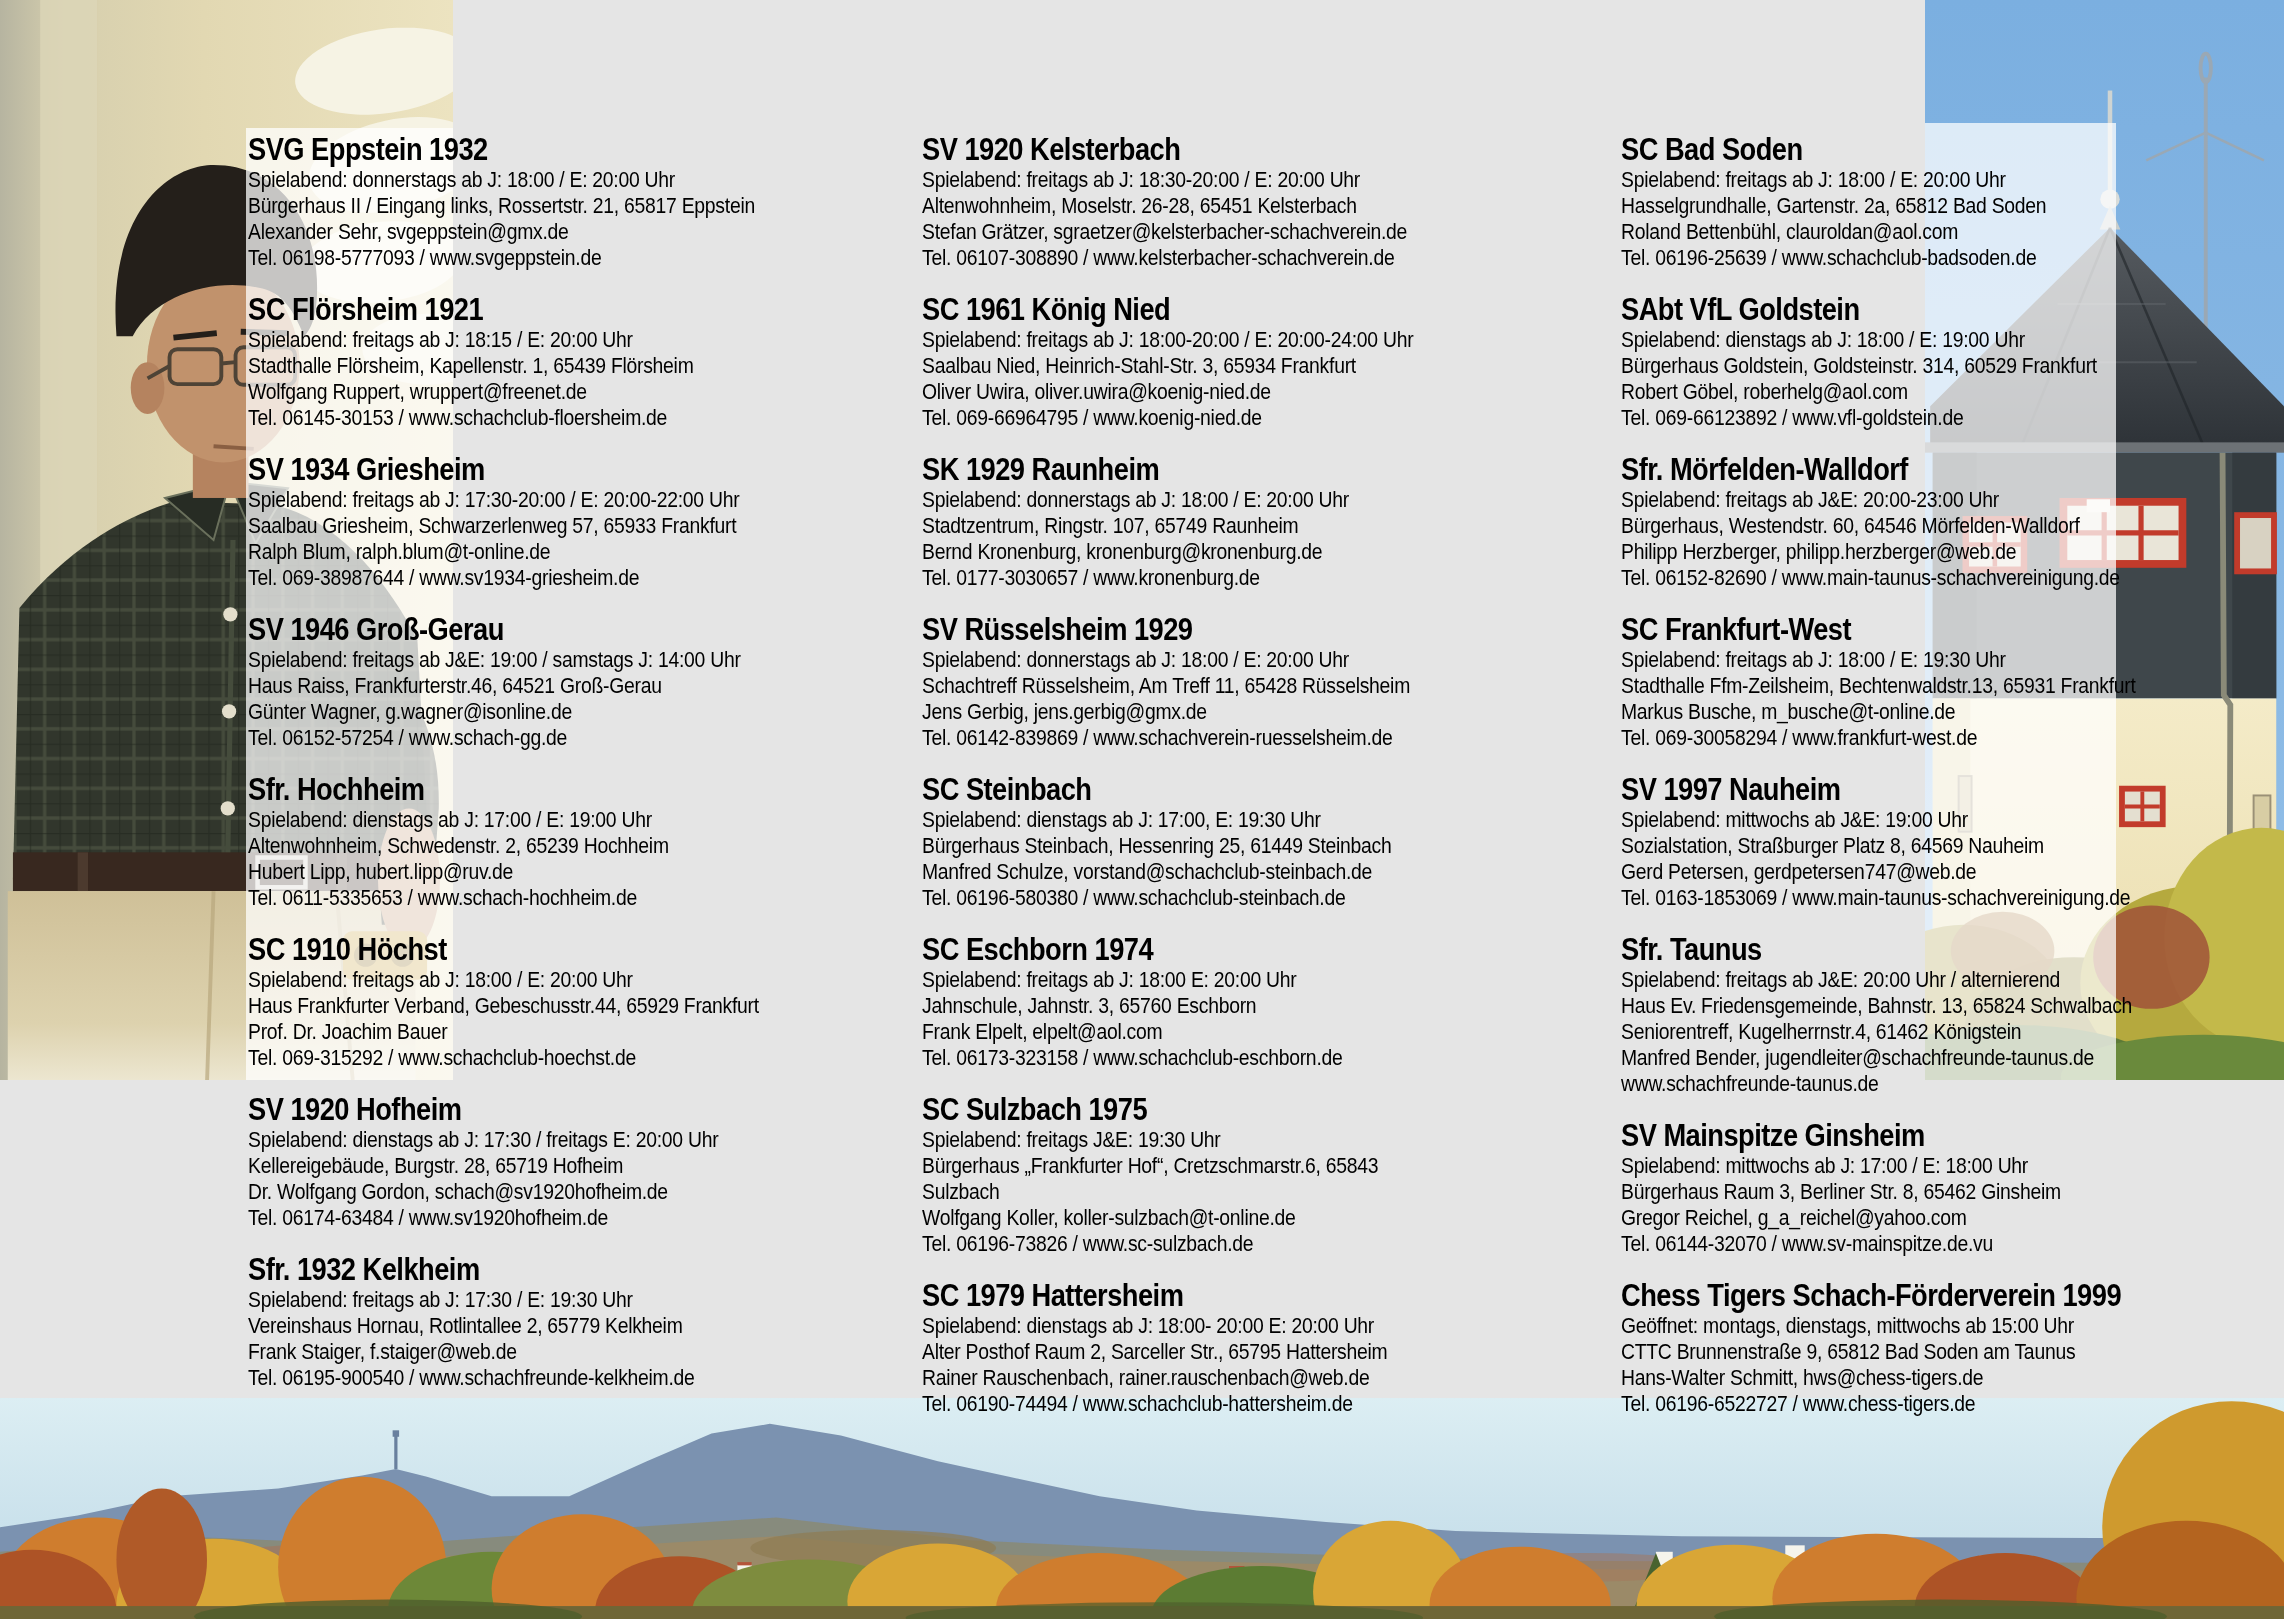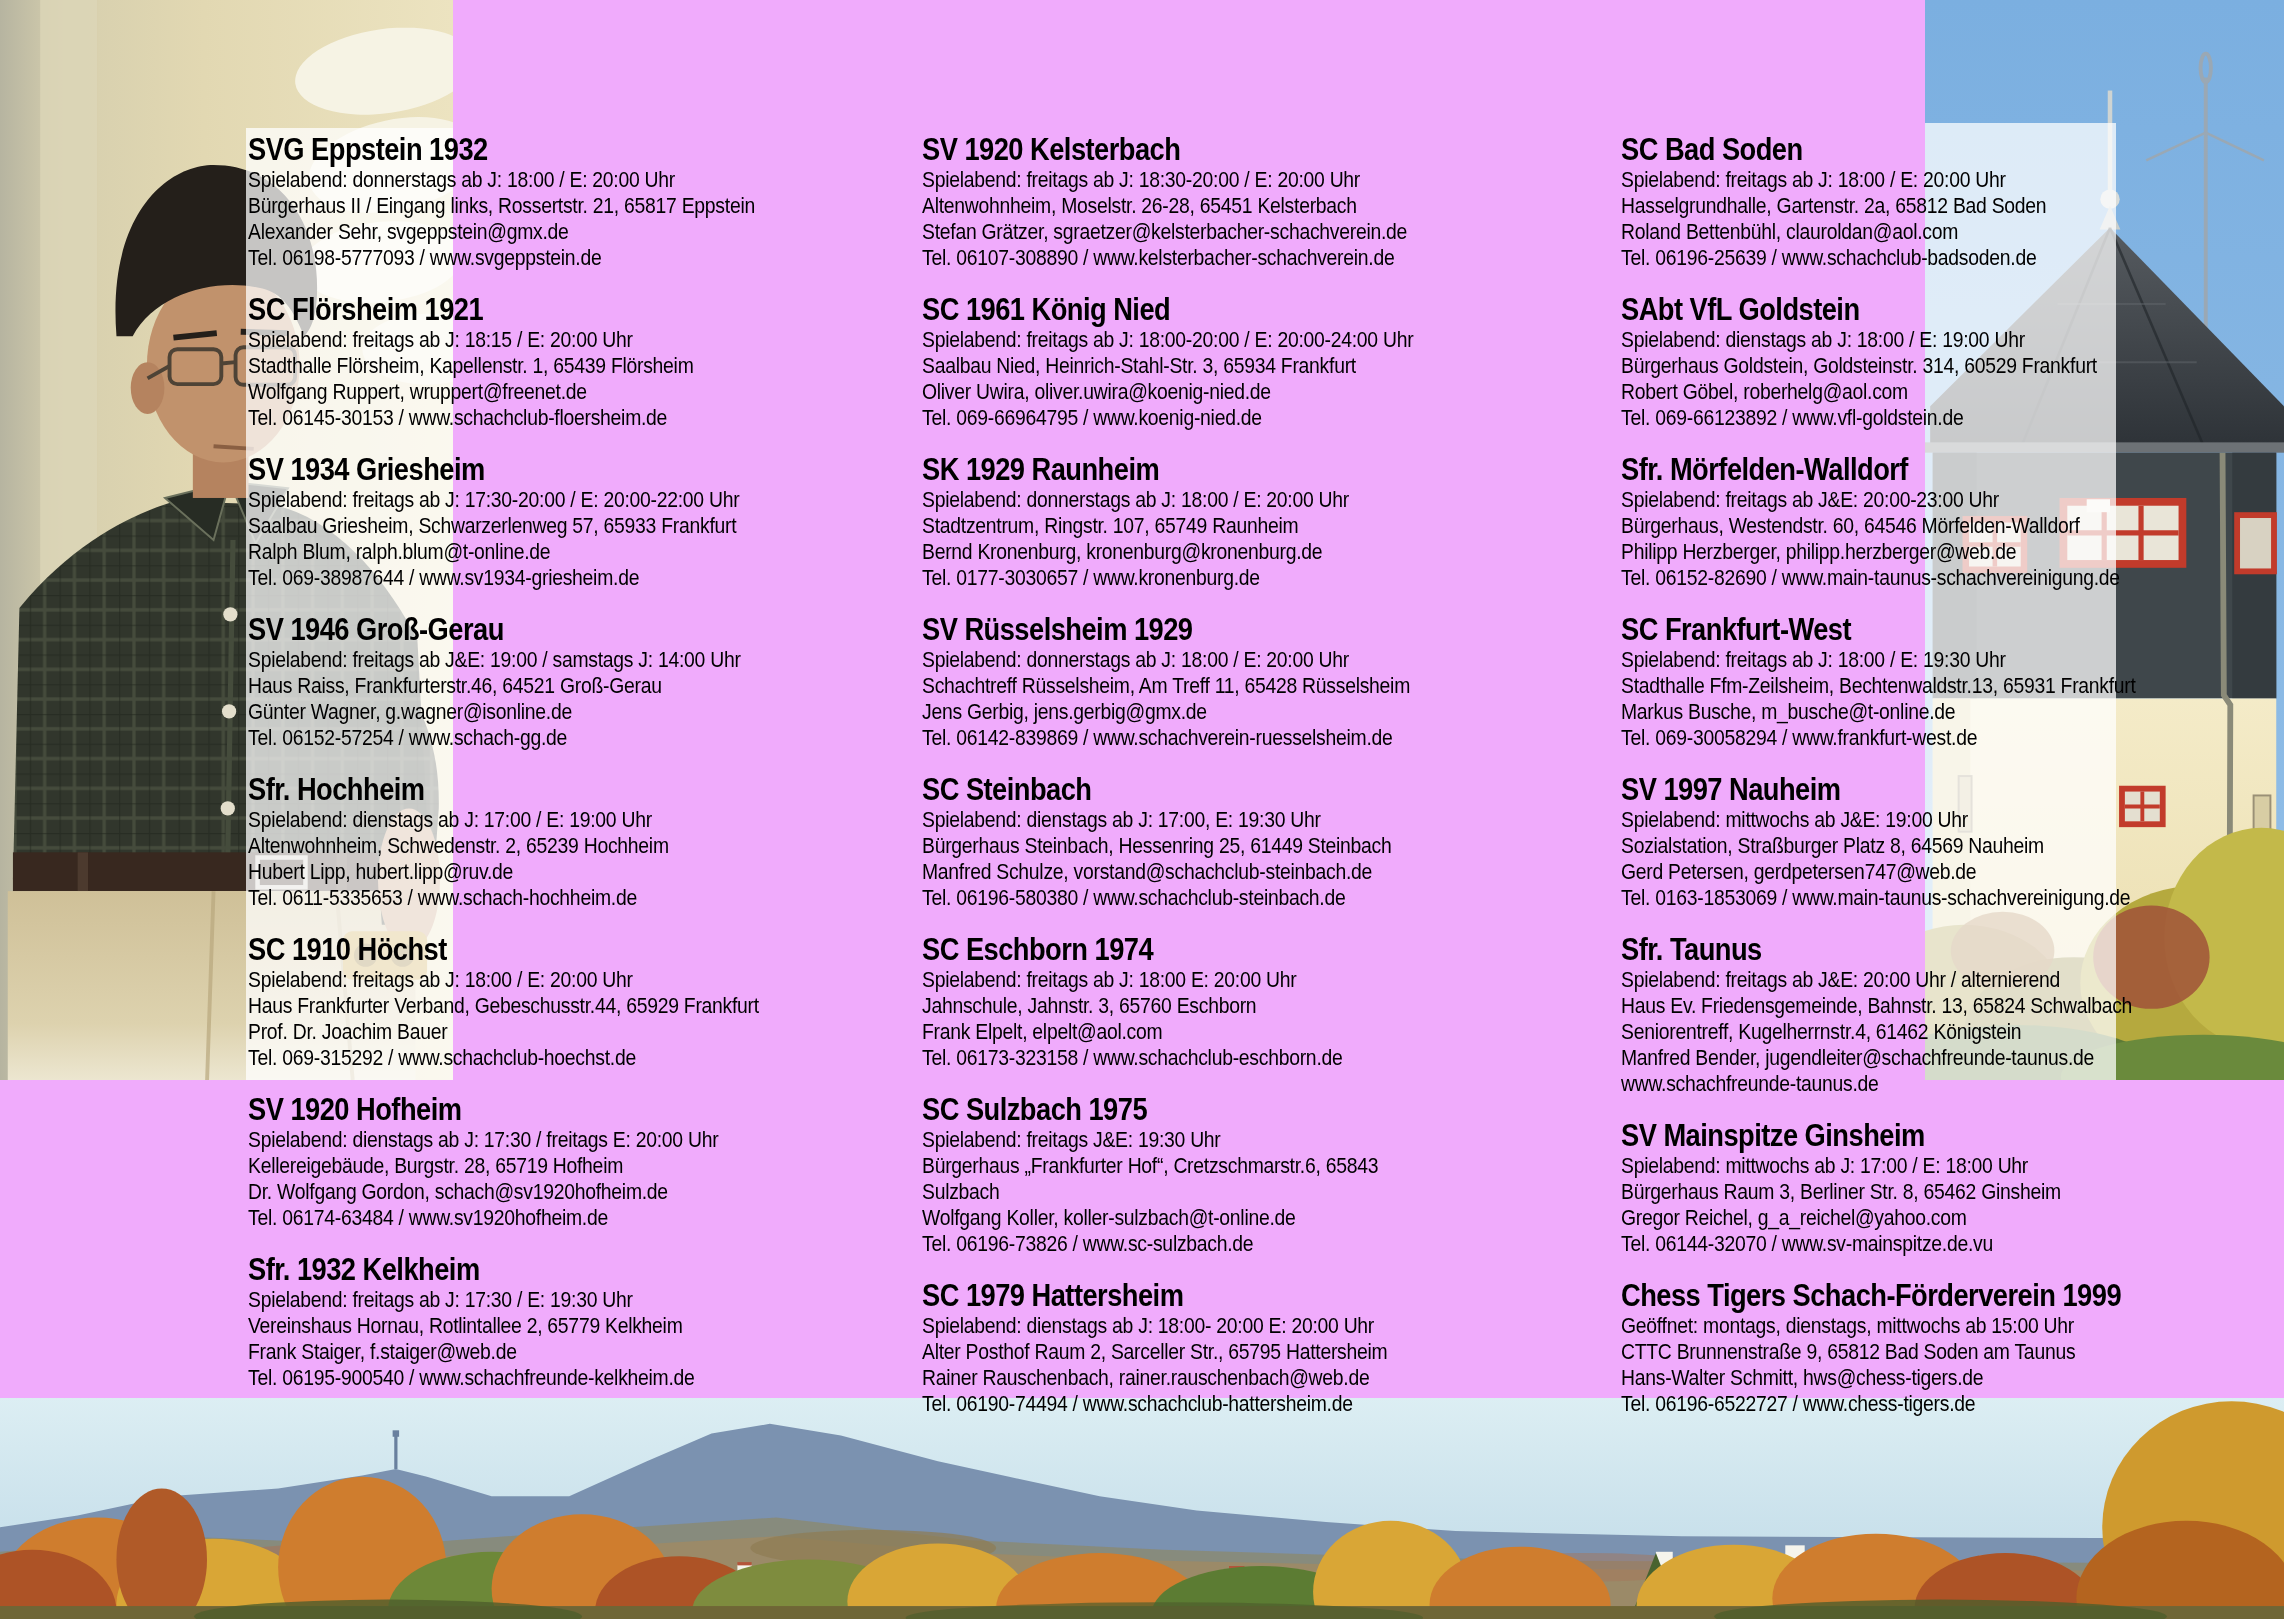--- a/index.html
+++ b/index.html
@@ -1,16 +1,16 @@
 <!DOCTYPE html>
 <html style="font-size:10.3px"><head>
 <meta charset="utf-8">
 <style>
   html,body{margin:0;padding:0;background:#fff;}
-  .page{position:relative;width:2284px;height:1620px;background:#f0abfc;overflow:hidden;
+  .page{position:relative;width:2284px;height:1620px;background:#e5e5e5;overflow:hidden;
         font-family:"Liberation Sans",sans-serif;color:#000;}
   .photo{position:absolute;}
   #photo-left{left:0;top:0;}
   #photo-right{left:1925px;top:0;}
   #panorama{left:0;top:1398px;}
   .overlay{position:absolute;background:rgba(255,255,255,0.74);z-index:2;}
   #overlay-left{left:246px;top:128px;width:207px;height:952px;}
   #overlay-right{left:1925px;top:123px;width:191px;height:957px;}
   .col{position:absolute;top:133px;width:585px;z-index:3;transform:scaleX(0.88);transform-origin:0 0;}
   #col-0{left:248px;}

